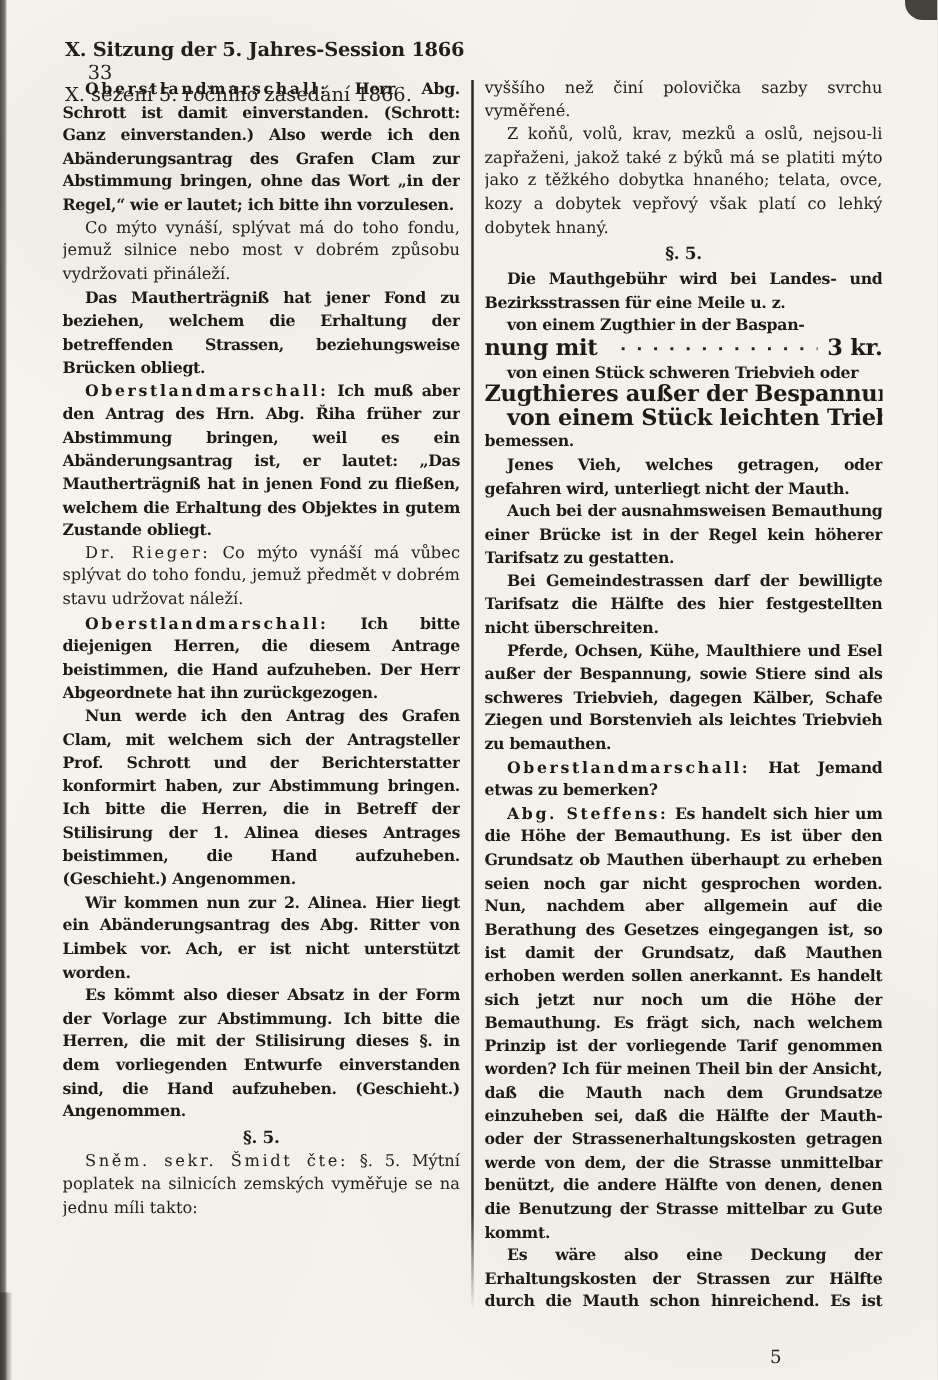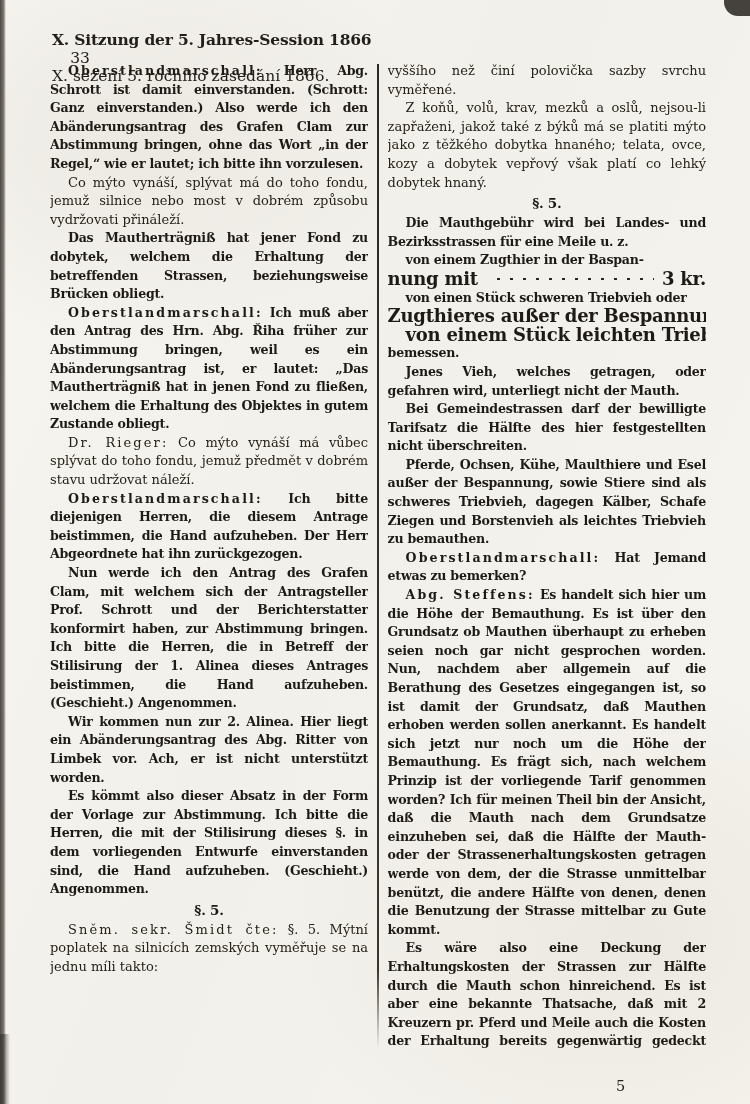--- a/index.html
+++ b/index.html
@@ -102,21 +102,21 @@
   <header class="running-head">
     <span class="head-left">X. Sitzung der 5. Jahres-Session 1866</span>
     <span class="head-num">33</span>
     <span class="head-right">X. sezení 5. ročního zasedání 1866.</span>
   </header>
 
   <div class="columns">
     <div class="column column-left">
         <p class="para lang-de"><span class="speaker">Oberstlandmarschall:</span> <span>Herr Abg. Schrott ist damit einverstanden. (Schrott: Ganz einverstanden.) Also werde ich den Abänderungsantrag des Grafen Clam zur Abstimmung bringen, ohne das Wort „in der Regel,“ wie er lautet; ich bitte ihn vorzulesen.</span></p>
         <p class="para lang-cs"><span>Co mýto vynáší, splývat má do toho fondu, jemuž silnice nebo most v dobrém způsobu vydržovati přináleží.</span></p>
-        <p class="para lang-de"><span>Das Mautherträgniß hat jener Fond zu dobytek, welchem die Erhaltung der betreffenden Strassen, beziehungsweise Brücken obliegt.</span></p>
+        <p class="para lang-de"><span>Das Mautherträgniß hat jener Fond zu beziehen, welchem die Erhaltung der betreffenden Strassen, beziehungsweise Brücken obliegt.</span></p>
         <p class="para lang-de"><span class="speaker">Oberstlandmarschall:</span> <span>Ich muß aber den Antrag des Hrn. Abg. Řiha früher zur Abstimmung bringen, weil es ein Abänderungsantrag ist, er lautet: „Das Mautherträgniß hat in jenen Fond zu fließen, welchem die Erhaltung des Objektes in gutem Zustande obliegt.</span></p>
         <p class="para lang-cs"><span class="speaker">Dr. Rieger:</span> <span>Co mýto vynáší má vůbec splývat do toho fondu, jemuž předmět v dobrém stavu udržovat náleží.</span></p>
         <p class="para lang-de"><span class="speaker">Oberstlandmarschall:</span> <span>Ich bitte diejenigen Herren, die diesem Antrage beistimmen, die Hand aufzuheben. Der Herr Abgeordnete hat ihn zurückgezogen.</span></p>
         <p class="para lang-de"><span>Nun werde ich den Antrag des Grafen Clam, mit welchem sich der Antragsteller Prof. Schrott und der Berichterstatter konformirt haben, zur Abstimmung bringen. Ich bitte die Herren, die in Betreff der Stilisirung der 1. Alinea dieses Antrages beistimmen, die Hand aufzuheben. (Geschieht.) Angenommen.</span></p>
         <p class="para lang-de"><span>Wir kommen nun zur 2. Alinea. Hier liegt ein Abänderungsantrag des Abg. Ritter von Limbek vor. Ach, er ist nicht unterstützt worden.</span></p>
         <p class="para lang-de"><span>Es kömmt also dieser Absatz in der Form der Vorlage zur Abstimmung. Ich bitte die Herren, die mit der Stilisirung dieses §. in dem vorliegenden Entwurfe einverstanden sind, die Hand aufzuheben. (Geschieht.) Angenommen.</span></p>
         <div class="section-heading lang-de">§. 5.</div>
         <p class="para lang-cs"><span class="speaker">Sněm. sekr. Šmidt čte:</span> <span>§. 5. Mýtní poplatek na silnicích zemských vyměřuje se na jednu míli takto:</span></p>
       </div>
     <div class="column-divider"></div>
@@ -137,20 +137,21 @@
           <span class="leader"></span>
           <span class="tariff-value">1 „</span>
         </div>
         <div class="tariff-line lang-de indent">
           <span class="tariff-label">von einem Stück leichten Triebviehs mit</span>
           <span class="spacer"></span>
           <span class="tariff-value">½ „</span>
         </div>
         <p class="para lang-de no-indent single-line"><span>bemessen.</span></p>
         <p class="para lang-de"><span>Jenes Vieh, welches getragen, oder gefahren wird, unterliegt nicht der Mauth.</span></p>
+        <p class="para lang-de"><span>Auch bei der ausnahmsweisen Bemauthung einer Brücke ist in der Regel kein höherer Tarifsatz zu gestatten.</span></p>
         <p class="para lang-de"><span>Bei Gemeindestrassen darf der bewilligte Tarifsatz die Hälfte des hier festgestellten nicht überschreiten.</span></p>
         <p class="para lang-de"><span>Pferde, Ochsen, Kühe, Maulthiere und Esel außer der Bespannung, sowie Stiere sind als schweres Triebvieh, dagegen Kälber, Schafe Ziegen und Borstenvieh als leichtes Triebvieh zu bemauthen.</span></p>
         <p class="para lang-de"><span class="speaker">Oberstlandmarschall:</span> <span>Hat Jemand etwas zu bemerken?</span></p>
         <p class="para lang-de"><span class="speaker">Abg. Steffens:</span> <span>Es handelt sich hier um die Höhe der Bemauthung. Es ist über den Grundsatz ob Mauthen überhaupt zu erheben seien noch gar nicht gesprochen worden. Nun, nachdem aber allgemein auf die Berathung des Gesetzes eingegangen ist, so ist damit der Grundsatz, daß Mauthen erhoben werden sollen anerkannt. Es handelt sich jetzt nur noch um die Höhe der Bemauthung. Es frägt sich, nach welchem Prinzip ist der vorliegende Tarif genommen worden? Ich für meinen Theil bin der Ansicht, daß die Mauth nach dem Grundsatze einzuheben sei, daß die Hälfte der Mauth- oder der Strassenerhaltungskosten getragen werde von dem, der die Strasse unmittelbar benützt, die andere Hälfte von denen, denen die Benutzung der Strasse mittelbar zu Gute kommt.</span></p>
         <p class="para lang-de"><span>Es wäre also eine Deckung der Erhaltungskosten der Strassen zur Hälfte durch die Mauth schon hinreichend. Es ist aber eine bekannte Thatsache, daß mit 2 Kreuzern pr. Pferd und Meile auch die Kosten der Erhaltung bereits gegenwärtig gedeckt werden.</span></p>
       </div>
   </div>
 
   <div class="sheet-number">5</div>
 </div>

